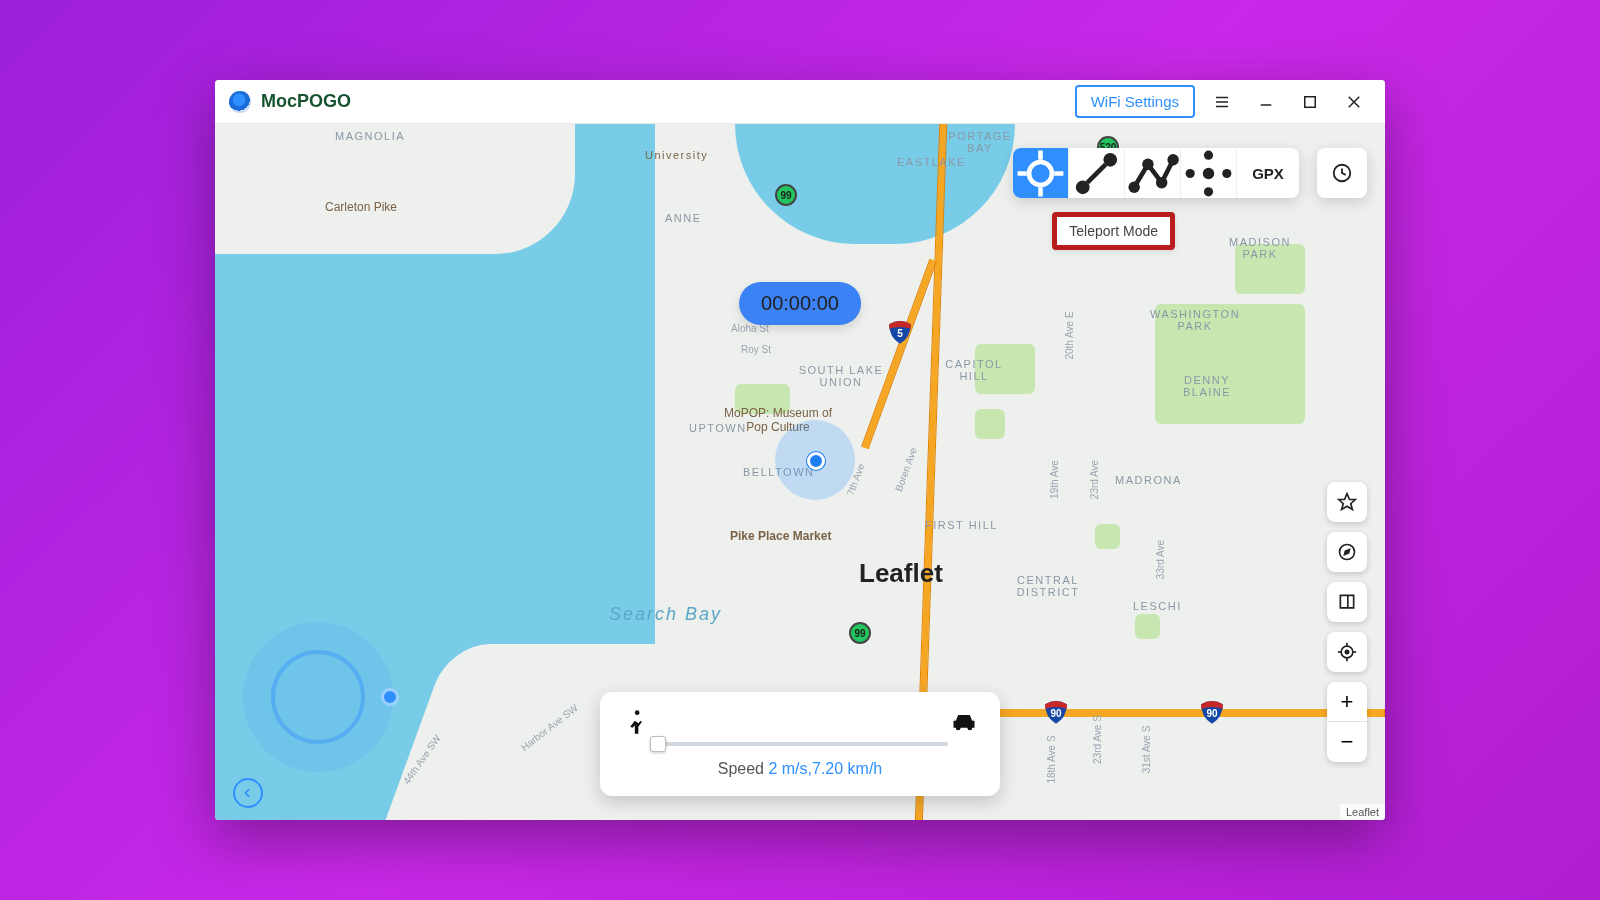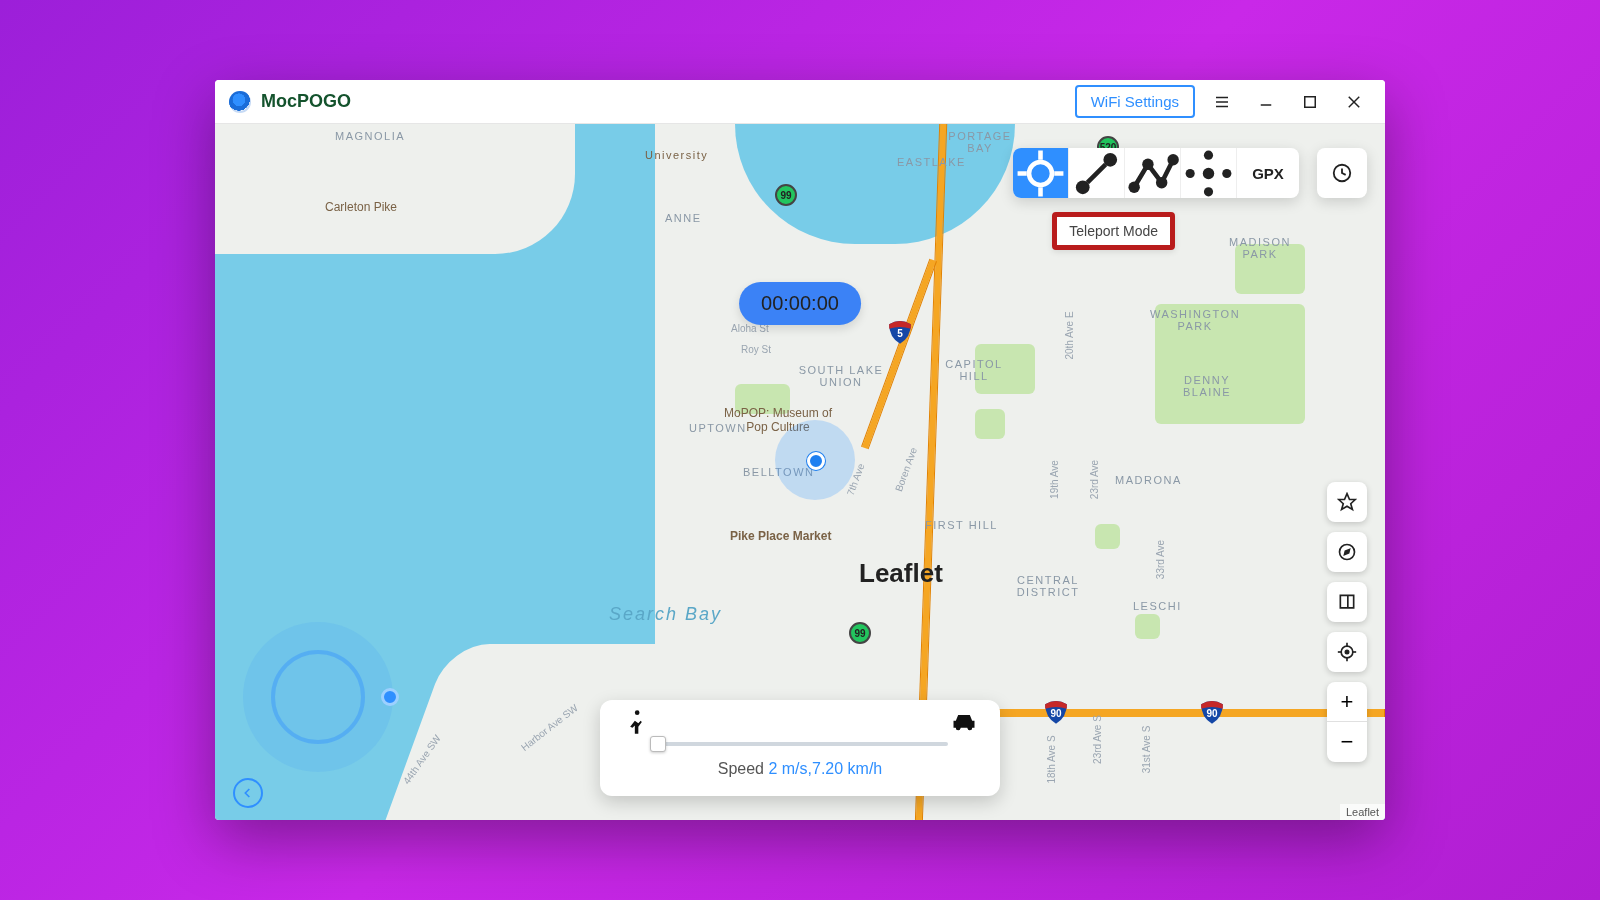--- a/index.html
+++ b/index.html
@@ -166,21 +166,21 @@
       position:absolute; top:158px; left:50%; transform:translateX(-50%);
       background:#3b82f6; border-radius:999px; padding:10px 22px;
       font-size:20px; color:#222; font-weight:500;
       box-shadow:0 4px 10px rgba(0,0,0,0.12);
     }
     
     .speed-panel {
       position:absolute; bottom:24px; left:50%; transform:translateX(-50%);
       width:400px; background:#fff; border-radius:12px;
       box-shadow:0 6px 18px rgba(0,0,0,0.18);
-      padding:8px 22px 18px;
+      padding:16px 22px 18px;
     }
     .speed-top { display:flex; align-items:center; justify-content:space-between; margin-bottom:-6px; }
     .speed-top svg { width:28px; height:28px; }
     .speed-track {
       height:4px; background:#d0d7de; border-radius:2px; margin:8px 30px 0;
       position:relative;
     }
     .speed-thumb {
       position:absolute; top:-6px; left:-2px;
       width:16px; height:16px; background:#fff; border:1px solid #bbb; border-radius:3px;

